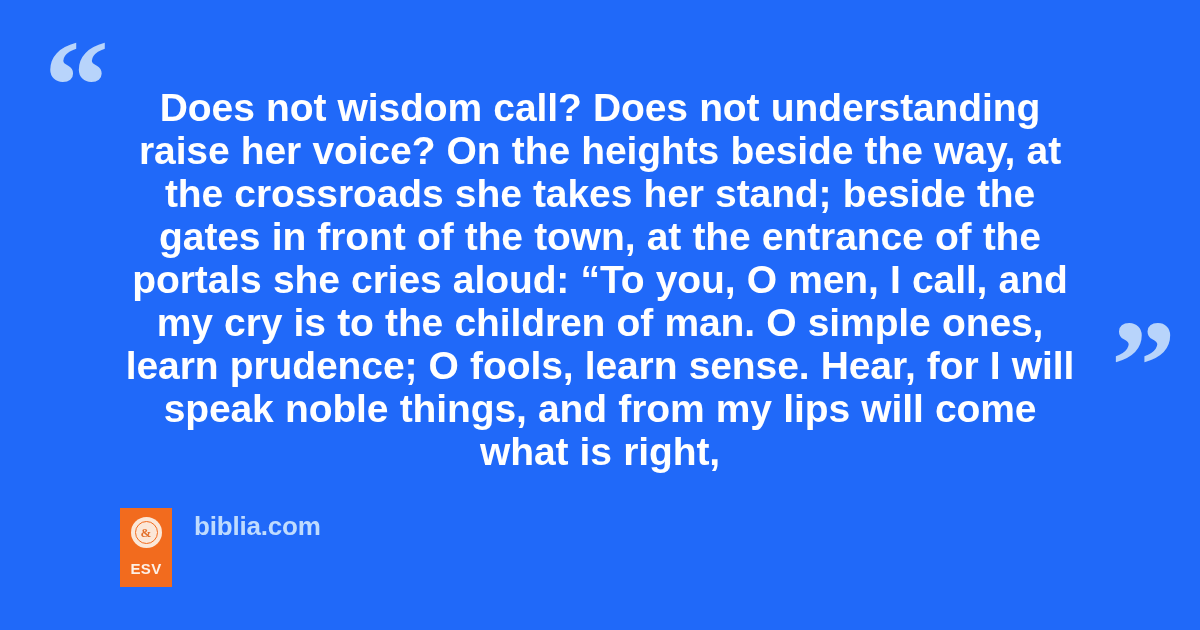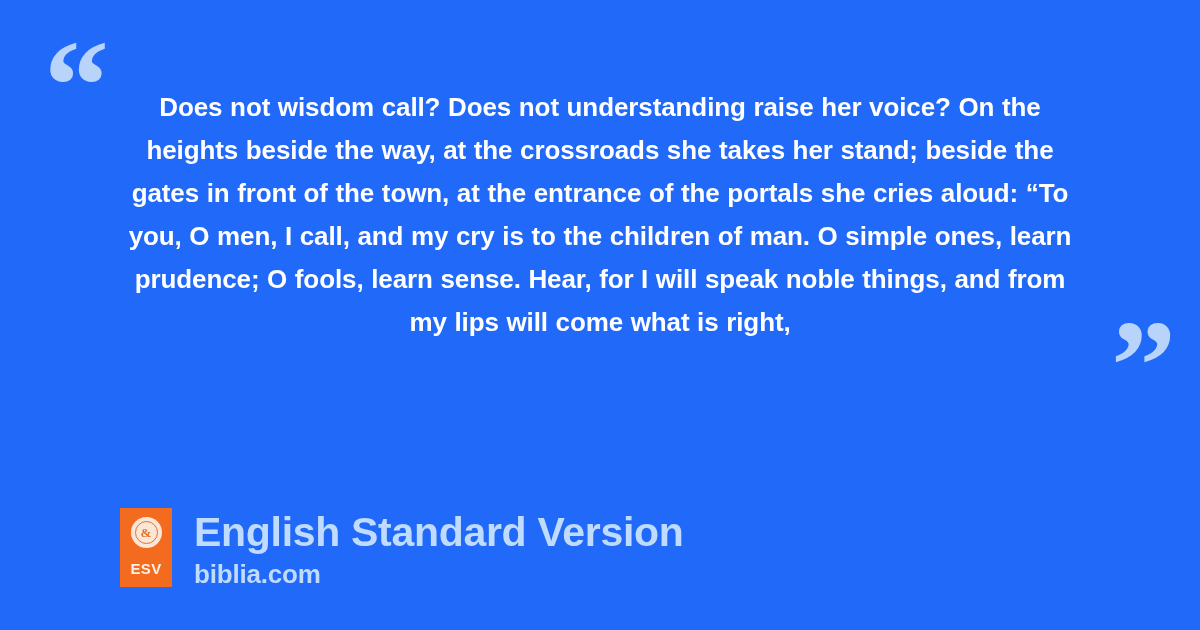--- a/index.html
+++ b/index.html
@@ -45,21 +45,21 @@
   .quote-block {
     position: absolute;
     left: 118px;
     top: 86px;
     width: 964px;
     text-align: center;
   }
   .quote-text {
     margin: 0;
     color: #ffffff;
-    font-size: 26px;
+    font-size: 39px;
     font-weight: 700;
     line-height: 43px;
     letter-spacing: -0.1px;
     word-spacing: 0.5px;
   }
 
   
   .footer {
     position: absolute;
     left: 120px;
@@ -157,19 +157,18 @@
   <div class="footer">
 
     <div class="esv-badge">
       <span class="esv-seal">
         <span class="esv-seal-glyph">&amp;</span>
       </span>
       <span class="esv-label">ESV</span>
     </div>
 
     <div class="footer-text">
-      <div class="version-title">English Standard Version</div>
       <div class="site-url">biblia.com</div>
     </div>
 
   </div>
 
 </div>
 
 </body></html>

